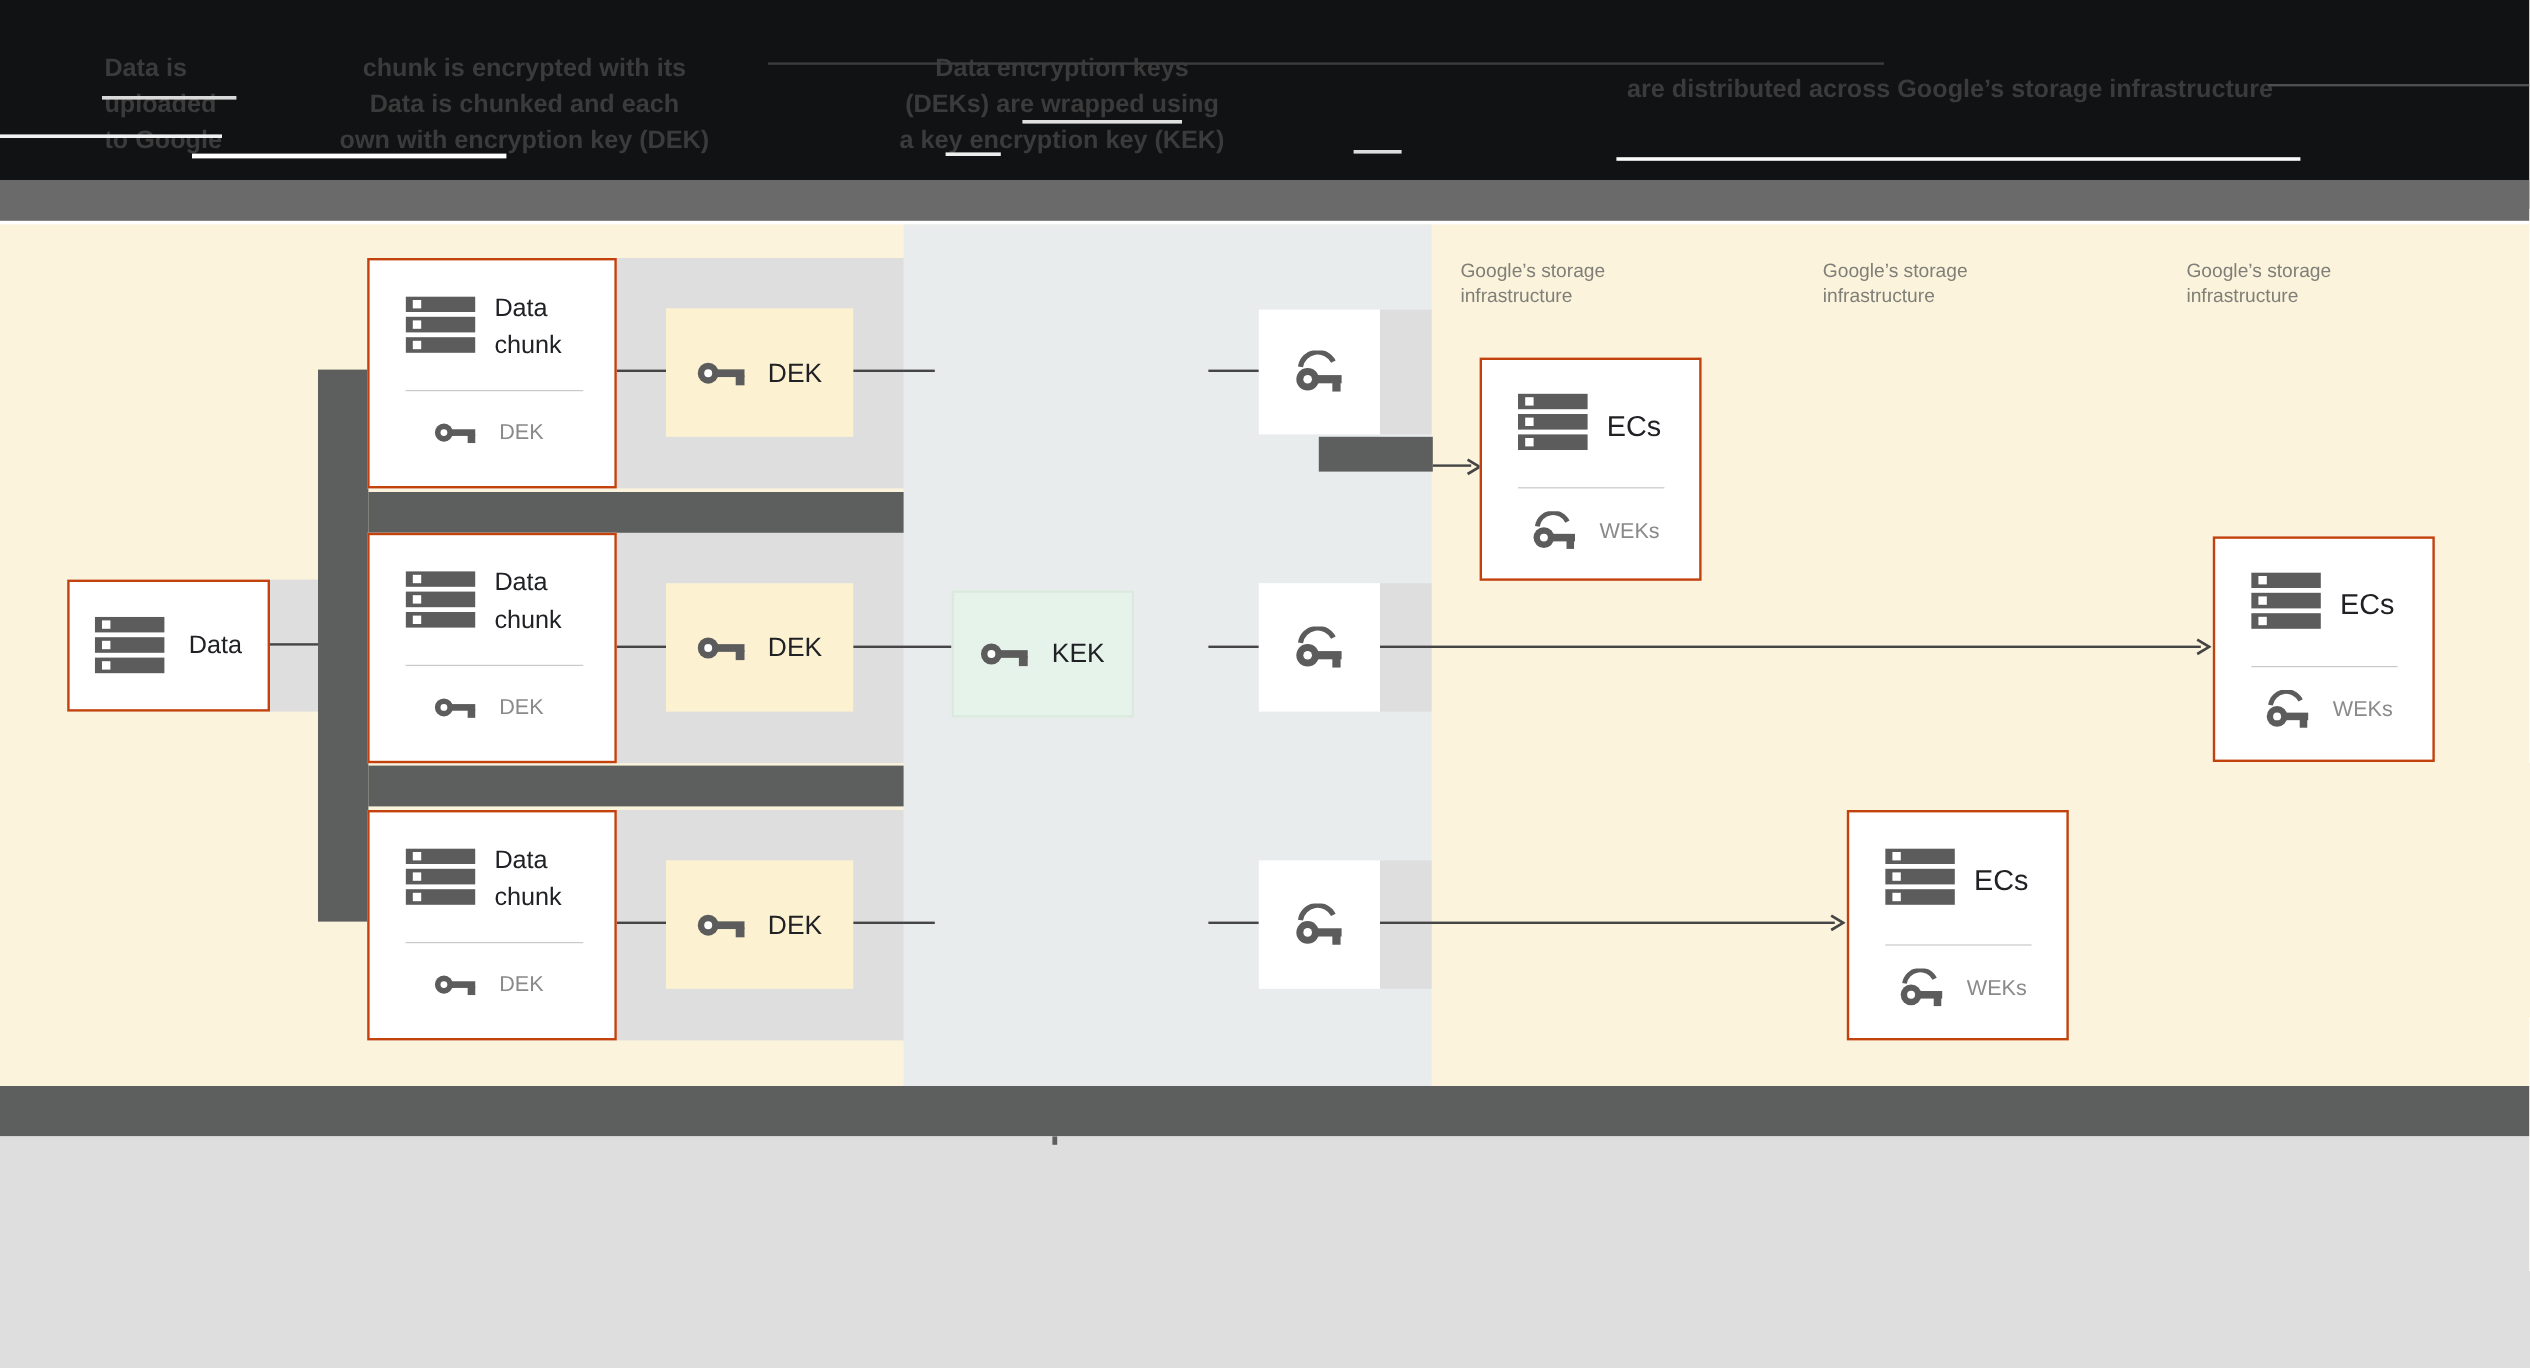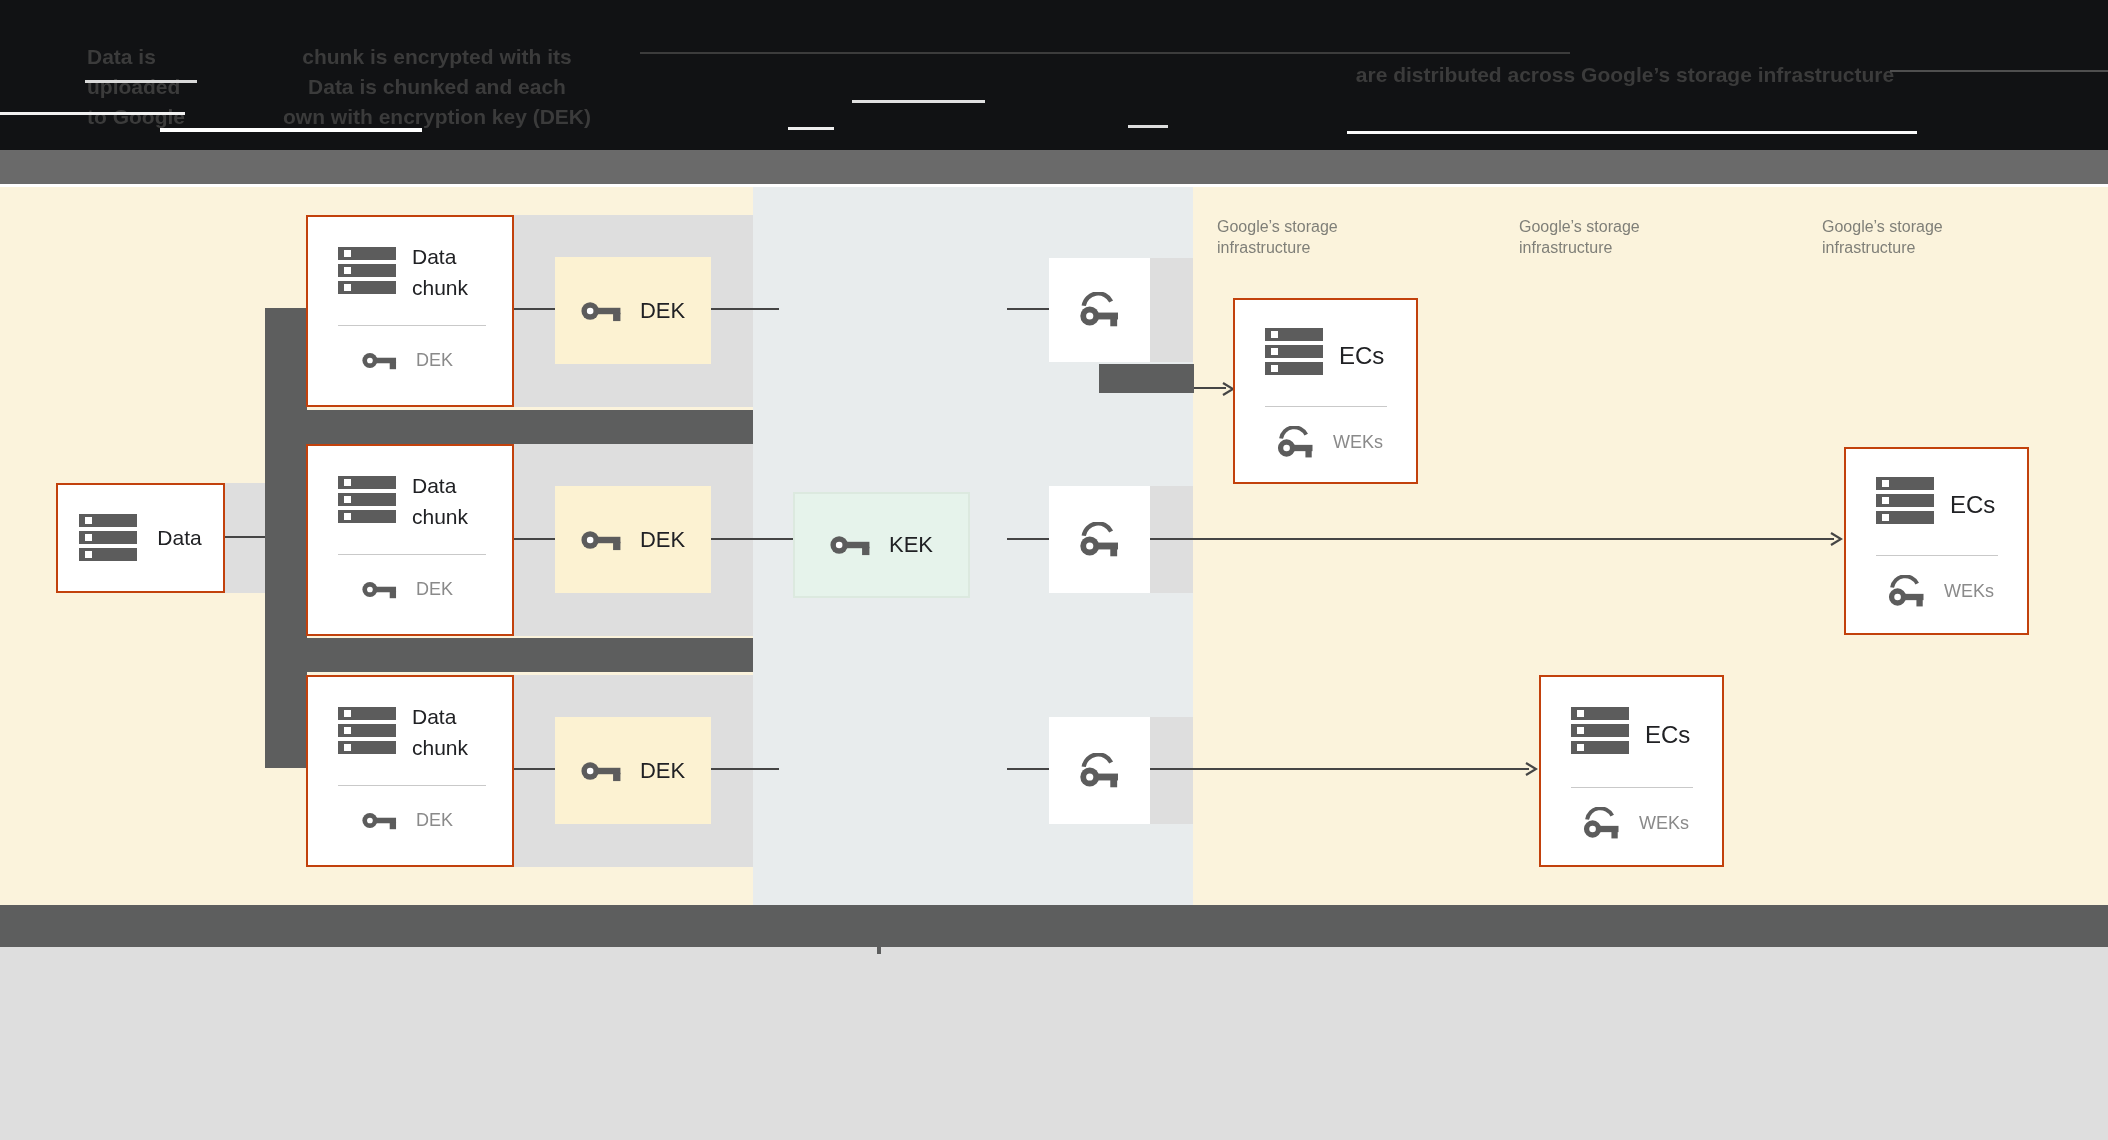--- a/index.html
+++ b/index.html
@@ -47,20 +47,25 @@
     <div class="bstep" style="left:87px;top:42px;width:210px;text-align:left;">
       <div>Data is</div>
       <div>uploaded</div>
       <div>to Google</div>
     </div>
     <div class="bstep" style="left:267px;top:42px;width:340px;text-align:center;">
       <div>chunk is encrypted with its</div>
       <div>Data is chunked and each</div>
       <div>own with encryption key (DEK)</div>
     </div>
+    <div class="bstep" style="left:740px;top:42px;width:290px;text-align:center;">
+      <div>Data encryption keys</div>
+      <div>(DEKs) are wrapped using</div>
+      <div>a key encryption key (KEK)</div>
+    </div>
     <div class="bstep" style="left:1318px;top:58px;width:614px;text-align:center;line-height:33px;">
       <div>are distributed across Google’s storage infrastructure</div>
     </div>
 
     <div class="streak" style="left:0;top:112px;width:185px;height:3px;background:#f0f0f0;"></div>
     <div class="streak" style="left:160px;top:128px;width:262px;height:4px;background:#ffffff;"></div>
     <div class="streak" style="left:85px;top:80px;width:112px;height:3px;background:#d9d9d9;"></div>
     <div class="streak" style="left:852px;top:100px;width:133px;height:3px;background:#e0e0e0;"></div>
     <div class="streak" style="left:788px;top:127px;width:46px;height:3px;background:#eeeeee;"></div>
     <div class="streak" style="left:1128px;top:125px;width:40px;height:3px;background:#dddddd;"></div>
@@ -270,21 +275,21 @@
       <circle cx="10" cy="13" r="9.5"></circle>
       <rect x="17" y="9.5" width="26" height="7"></rect>
       <rect x="35" y="15" width="8" height="9"></rect>
     </g>
     <circle cx="10" cy="13" r="3.6" fill="#ffffff"></circle>
   </svg>
       </span>
     <span>DEK</span>
   </div>
 
-  <div class="kekbox" style="left:793px;top:492px;width:177px;height:106px;">
+  <div class="kekbox" style="left:793px;top:492px;width:152px;height:106px;">
     <span class="icon-key">
         <svg width="44" height="24" viewBox="0 0 48 26">
     <g fill="#5c5c5c">
       <circle cx="10" cy="13" r="9.5"></circle>
       <rect x="17" y="9.5" width="26" height="7"></rect>
       <rect x="35" y="15" width="8" height="9"></rect>
     </g>
     <circle cx="10" cy="13" r="3.6" fill="#ffffff"></circle>
   </svg>
       </span>

